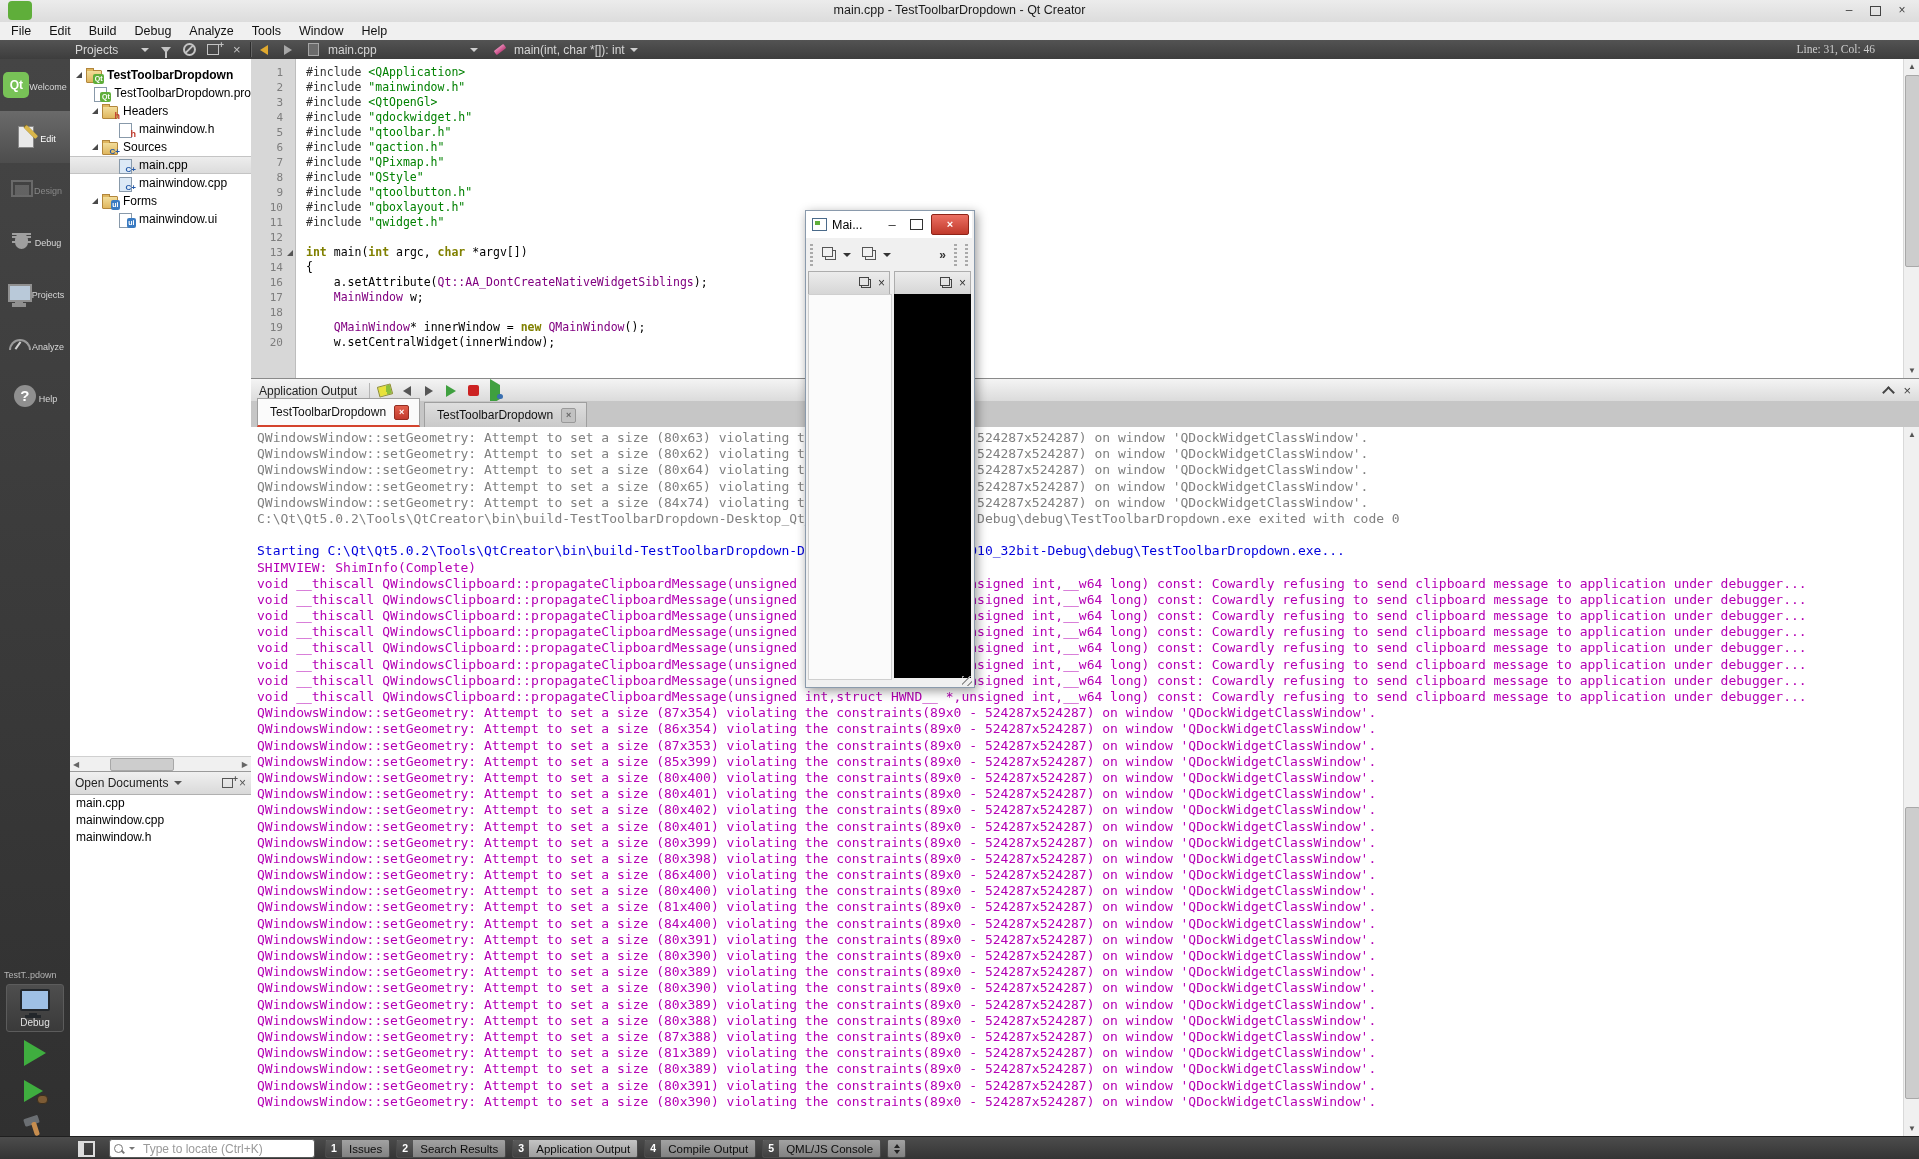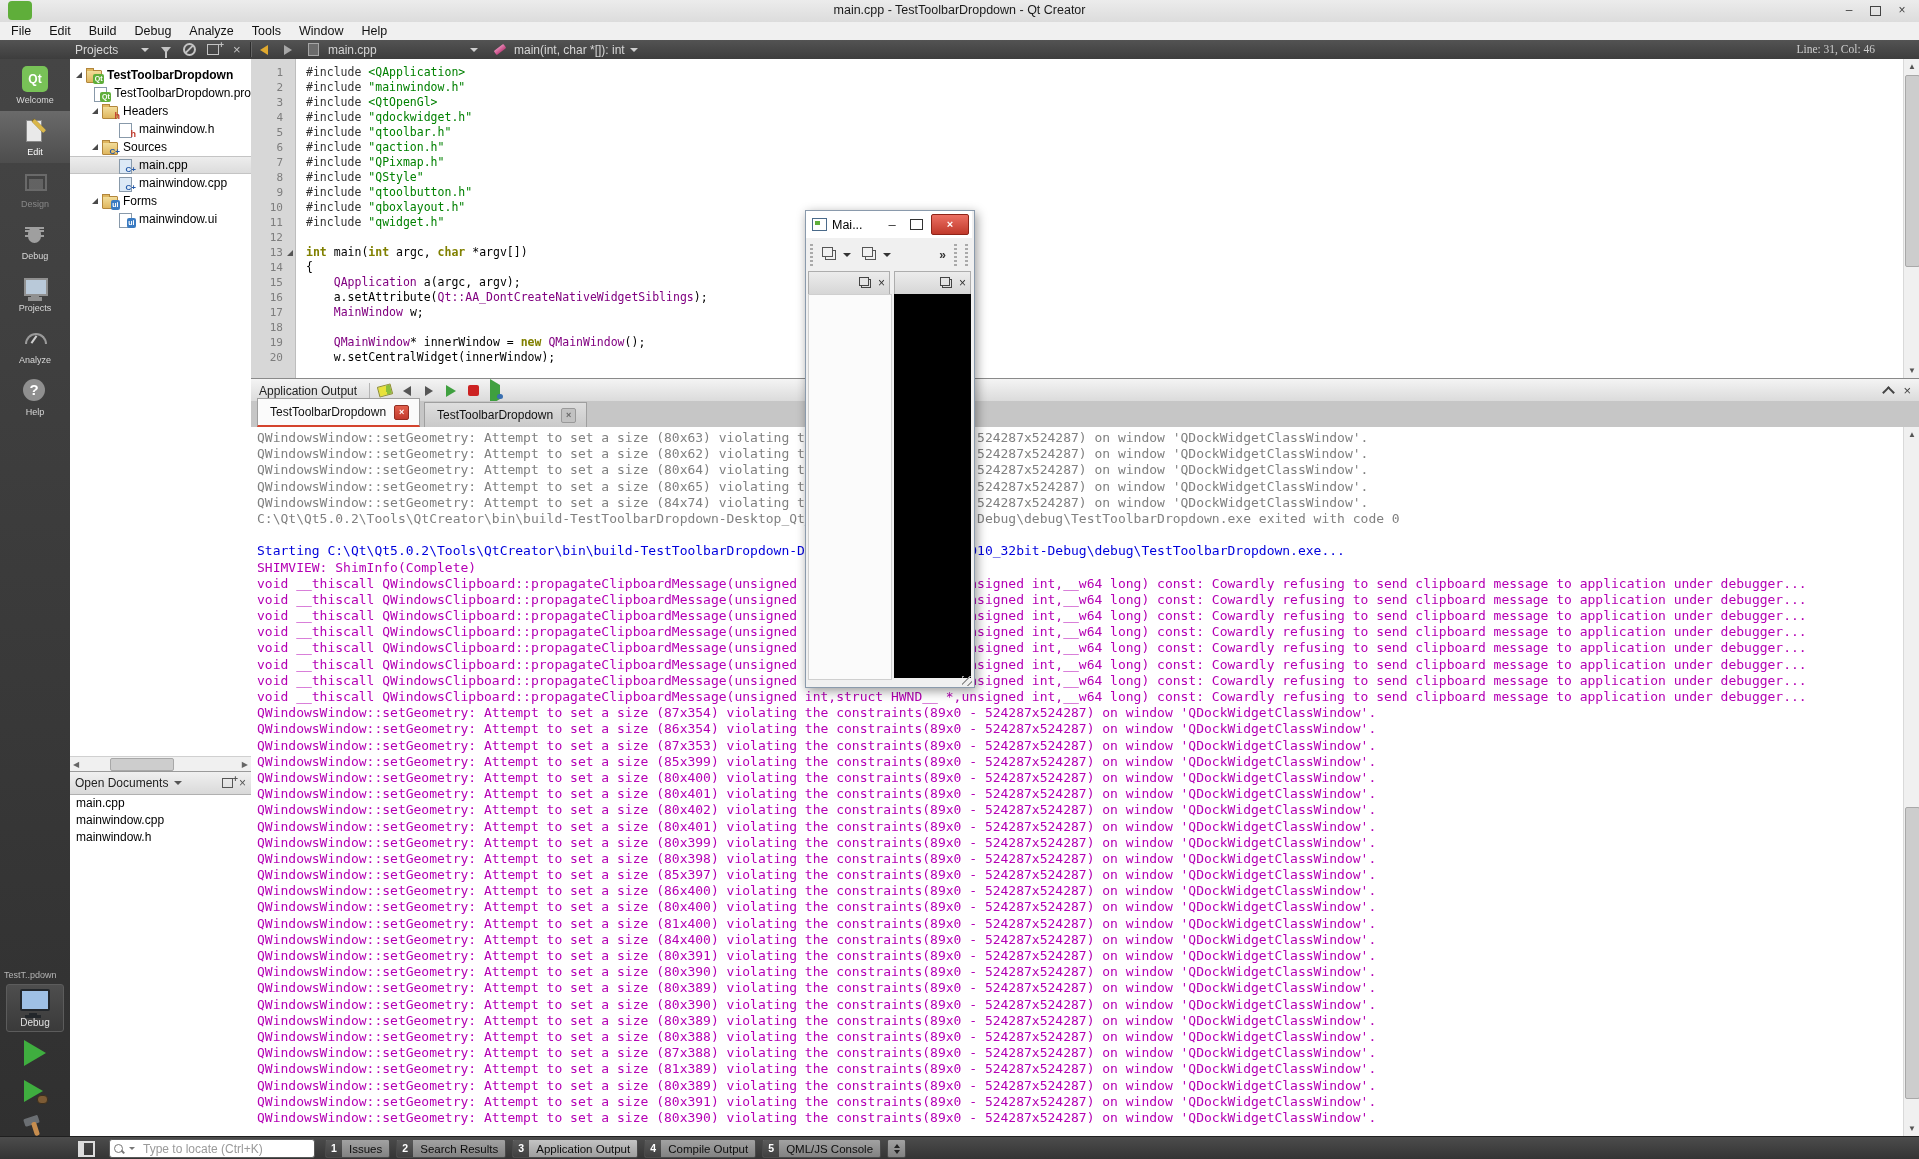--- a/index.html
+++ b/index.html
@@ -34,21 +34,21 @@
   .circ-sync:after{content:"";position:absolute;left:-1px;top:3px;width:11px;height:2px;background:#c4c4c4;transform:rotate(-45deg);}
   .split-ic{width:10px;height:9px;border:1.5px solid #c4c4c4;position:relative;}
   .split-ic:after{content:"+";position:absolute;right:-6px;top:-5px;font-size:9px;color:#c4c4c4;font-weight:bold;}
   .x-ic{color:#c4c4c4;font-size:13px;line-height:13px;cursor:pointer;}
   .mini-doc{width:9px;height:11px;border:1.5px solid #a6a6a6;background:#6b6b6b;}
   .pink-pencil{width:12px;height:5px;background:linear-gradient(#e585b4,#c2447e);transform:rotate(-38deg);border-radius:1px;}
   .linecol{position:absolute;right:44px;top:0;height:19px;line-height:19px;color:#cdcdcd;font-size:11.5px;font-family:Liberation Serif, serif;}
   
   .sidebar{position:absolute;left:0;top:59px;width:70px;height:1077px;
     background:linear-gradient(180deg,#454545,#303030);border-right:1px solid #1f1f1f;}
-  .mode{width:70px;height:52px;display:flex;flex-direction:column;align-items:center;justify-content:center;cursor:pointer;}
+  .mode{width:70px;height:52px;display:flex;flex-direction:row;align-items:center;justify-content:center;cursor:pointer;}
   .mode.active{background:linear-gradient(#6a6a6a,#4d4d4d);}
   .mode.disabled{opacity:.45;}
   .mlabel{font-size:9px;color:#d8d8d8;margin-top:3px;}
   .mode.active .mlabel{color:#fff;}
   .mico{width:26px;height:26px;position:relative;}
   .i-welcome{background:#78c257;border-radius:5px;color:#fff;font-weight:bold;font-size:12px;text-align:center;line-height:26px;}
   .i-welcome:before{content:"Qt";}
   .i-edit:before{content:"";position:absolute;left:4px;top:2px;width:14px;height:20px;background:#e9e9e9;border:1px solid #888;}
   .i-edit:after{content:"";position:absolute;left:9px;top:6px;width:16px;height:4px;background:#d9b64a;transform:rotate(45deg);border-radius:1px;box-shadow:-1px 0 0 #7c6a2a;}
   .i-design:before{content:"";position:absolute;left:3px;top:4px;width:18px;height:13px;border:2px solid #9a9a9a;}
@@ -530,27 +530,20 @@
         </div>
         <div class="ed-row">
           <span class="gut">
             <span class="num">14</span>
             <span class="foldz"></span>
           </span>
           <span class="code"><span class="tok-p">{</span></span>
         </div>
         <div class="ed-row">
           <span class="gut">
-            <span class="num">15</span>
-            <span class="foldz"></span>
-          </span>
-          <span class="code"><span class="tok-p">    </span><span class="tok-t">QApplication</span><span class="tok-p"> a(argc, argv);</span></span>
-        </div>
-        <div class="ed-row">
-          <span class="gut">
             <span class="num">16</span>
             <span class="foldz"></span>
           </span>
           <span class="code"><span class="tok-p">    a.setAttribute(</span><span class="tok-t">Qt::AA_DontCreateNativeWidgetSiblings</span><span class="tok-p">);</span></span>
         </div>
         <div class="ed-row">
           <span class="gut">
             <span class="num">17</span>
             <span class="foldz"></span>
           </span>
@@ -645,21 +638,20 @@
         <div class="out-line c-magenta">QWindowsWindow::setGeometry: Attempt to set a size (87x354) violating the constraints(89x0 - 524287x524287) on window 'QDockWidgetClassWindow'.</div>
         <div class="out-line c-magenta">QWindowsWindow::setGeometry: Attempt to set a size (86x354) violating the constraints(89x0 - 524287x524287) on window 'QDockWidgetClassWindow'.</div>
         <div class="out-line c-magenta">QWindowsWindow::setGeometry: Attempt to set a size (87x353) violating the constraints(89x0 - 524287x524287) on window 'QDockWidgetClassWindow'.</div>
         <div class="out-line c-magenta">QWindowsWindow::setGeometry: Attempt to set a size (85x399) violating the constraints(89x0 - 524287x524287) on window 'QDockWidgetClassWindow'.</div>
         <div class="out-line c-magenta">QWindowsWindow::setGeometry: Attempt to set a size (80x400) violating the constraints(89x0 - 524287x524287) on window 'QDockWidgetClassWindow'.</div>
         <div class="out-line c-magenta">QWindowsWindow::setGeometry: Attempt to set a size (80x401) violating the constraints(89x0 - 524287x524287) on window 'QDockWidgetClassWindow'.</div>
         <div class="out-line c-magenta">QWindowsWindow::setGeometry: Attempt to set a size (80x402) violating the constraints(89x0 - 524287x524287) on window 'QDockWidgetClassWindow'.</div>
         <div class="out-line c-magenta">QWindowsWindow::setGeometry: Attempt to set a size (80x401) violating the constraints(89x0 - 524287x524287) on window 'QDockWidgetClassWindow'.</div>
         <div class="out-line c-magenta">QWindowsWindow::setGeometry: Attempt to set a size (80x399) violating the constraints(89x0 - 524287x524287) on window 'QDockWidgetClassWindow'.</div>
         <div class="out-line c-magenta">QWindowsWindow::setGeometry: Attempt to set a size (80x398) violating the constraints(89x0 - 524287x524287) on window 'QDockWidgetClassWindow'.</div>
-        <div class="out-line c-magenta">QWindowsWindow::setGeometry: Attempt to set a size (85x397) violating the constraints(89x0 - 524287x524287) on window 'QDockWidgetClassWindow'.</div>
         <div class="out-line c-magenta">QWindowsWindow::setGeometry: Attempt to set a size (86x400) violating the constraints(89x0 - 524287x524287) on window 'QDockWidgetClassWindow'.</div>
         <div class="out-line c-magenta">QWindowsWindow::setGeometry: Attempt to set a size (80x400) violating the constraints(89x0 - 524287x524287) on window 'QDockWidgetClassWindow'.</div>
         <div class="out-line c-magenta">QWindowsWindow::setGeometry: Attempt to set a size (81x400) violating the constraints(89x0 - 524287x524287) on window 'QDockWidgetClassWindow'.</div>
         <div class="out-line c-magenta">QWindowsWindow::setGeometry: Attempt to set a size (84x400) violating the constraints(89x0 - 524287x524287) on window 'QDockWidgetClassWindow'.</div>
         <div class="out-line c-magenta">QWindowsWindow::setGeometry: Attempt to set a size (80x391) violating the constraints(89x0 - 524287x524287) on window 'QDockWidgetClassWindow'.</div>
         <div class="out-line c-magenta">QWindowsWindow::setGeometry: Attempt to set a size (80x390) violating the constraints(89x0 - 524287x524287) on window 'QDockWidgetClassWindow'.</div>
         <div class="out-line c-magenta">QWindowsWindow::setGeometry: Attempt to set a size (80x389) violating the constraints(89x0 - 524287x524287) on window 'QDockWidgetClassWindow'.</div>
         <div class="out-line c-magenta">QWindowsWindow::setGeometry: Attempt to set a size (80x390) violating the constraints(89x0 - 524287x524287) on window 'QDockWidgetClassWindow'.</div>
         <div class="out-line c-magenta">QWindowsWindow::setGeometry: Attempt to set a size (80x389) violating the constraints(89x0 - 524287x524287) on window 'QDockWidgetClassWindow'.</div>
         <div class="out-line c-magenta">QWindowsWindow::setGeometry: Attempt to set a size (80x388) violating the constraints(89x0 - 524287x524287) on window 'QDockWidgetClassWindow'.</div>

